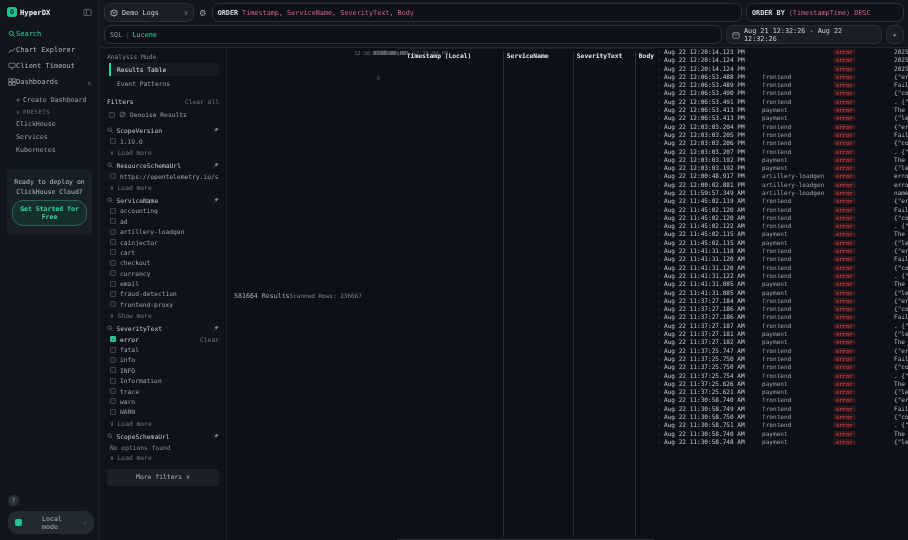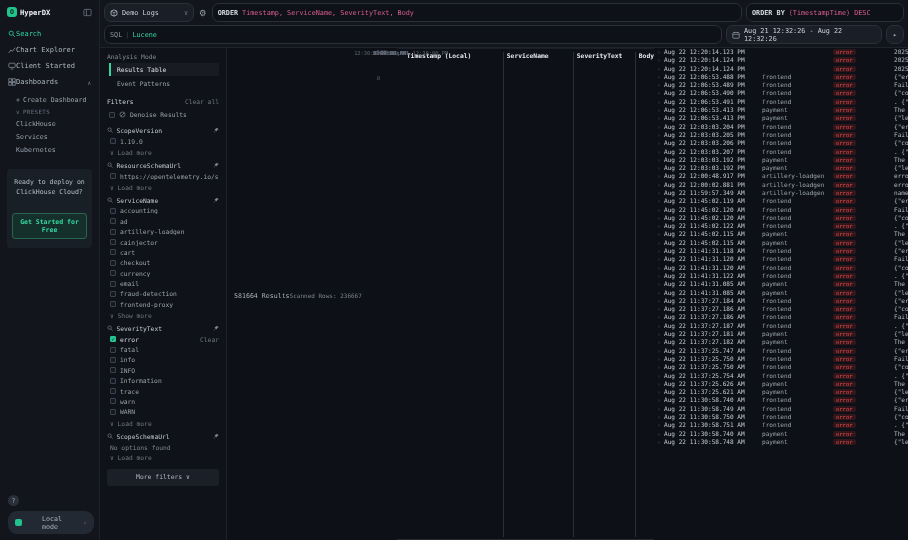--- a/index.html
+++ b/index.html
@@ -19,21 +19,21 @@
 .nav-item{display:flex;align-items:center;padding:4px 8px;color:#aeb6c0;font-size:7px;cursor:pointer}
 .nav-item.active{color:#2fd69f}
 .nav-item .ic{color:#8d96a1}
 .nav-item.active .ic{color:#2fd69f}
 .nav-chev{margin-left:auto;color:#6b7380;font-size:6px}
 .nav-sub{padding:3px 0 0 12px}
 .nav-sub-item{padding:2.6px 4px;color:#9aa2ad;font-size:6.6px;display:flex;gap:3px;align-items:center;cursor:pointer}
 .nav-sub-item.presets{color:#69727e;font-size:5.8px;letter-spacing:.4px}
 .promo{margin:12px 7px 0;background:#191f26;border-radius:4px;padding:9px 5px;text-align:center}
 .promo-text{color:#b6bfc9;font-size:6.5px;line-height:1.5}
-.promo-btn{margin-top:16px;background:#15302a;border:1px solid #2b6450;color:#36d79f;font-weight:bold;font-size:6.5px;border-radius:3px;padding:4px 5px;font-family:inherit;cursor:pointer}
+.promo-btn{margin-top:3px;background:#15302a;border:1px solid #2b6450;color:#36d79f;font-weight:bold;font-size:6.5px;border-radius:11px;padding:4px 5px;font-family:inherit;cursor:pointer}
 .nav-spacer{flex:1}
 .help-circle{width:11px;height:11px;border-radius:50%;background:#2a303a;color:#98a1ac;display:flex;align-items:center;justify-content:center;font-size:6.5px;margin:0 0 5px 8px;cursor:pointer}
 .local-pill{margin:0 8px 2px;background:#232933;border-radius:9px;display:flex;align-items:center;gap:20px;padding:3.5px 7px;color:#aab3bd;width:86px;cursor:pointer;font-size:6.6px}
 .pill-ic{width:7px;height:7px;border-radius:2px;background:#22c38e;flex:none}
 .pill-chev{margin-left:auto;color:#6b7380}
 
 
 .right{flex:1;display:flex;flex-direction:column;min-width:0}
 .topbar{background:#12151c;border-bottom:1px solid #1e222b;padding:3px 4px;display:flex;flex-direction:column;gap:3px}
 .tb-row{display:flex;align-items:center;gap:4px;height:19px}
@@ -154,21 +154,21 @@
           </span>
           <span>Chart Explorer</span>
         </div>
         <div class="nav-item">
           <span class="ic">
             <svg viewBox="0 0 10 10">
               <rect x="1" y="1.5" width="8" height="5.3" rx="1" fill="none" stroke="currentColor" stroke-width="0.9"></rect>
               <line x1="3.4" y1="8.8" x2="6.6" y2="8.8" stroke="currentColor" stroke-width="0.9"></line>
             </svg>
           </span>
-          <span>Client Started</span>
+          <span>Client Timeout</span>
         </div>
         <div class="nav-item">
           <span class="ic">
             <svg viewBox="0 0 10 10">
               <g fill="none" stroke="currentColor" stroke-width="0.9">
                 <rect x="1" y="1" width="3.3" height="3.3"></rect>
                 <rect x="5.7" y="1" width="3.3" height="3.3"></rect>
                 <rect x="1" y="5.7" width="3.3" height="3.3"></rect>
                 <rect x="5.7" y="5.7" width="3.3" height="3.3"></rect>
               </g>

